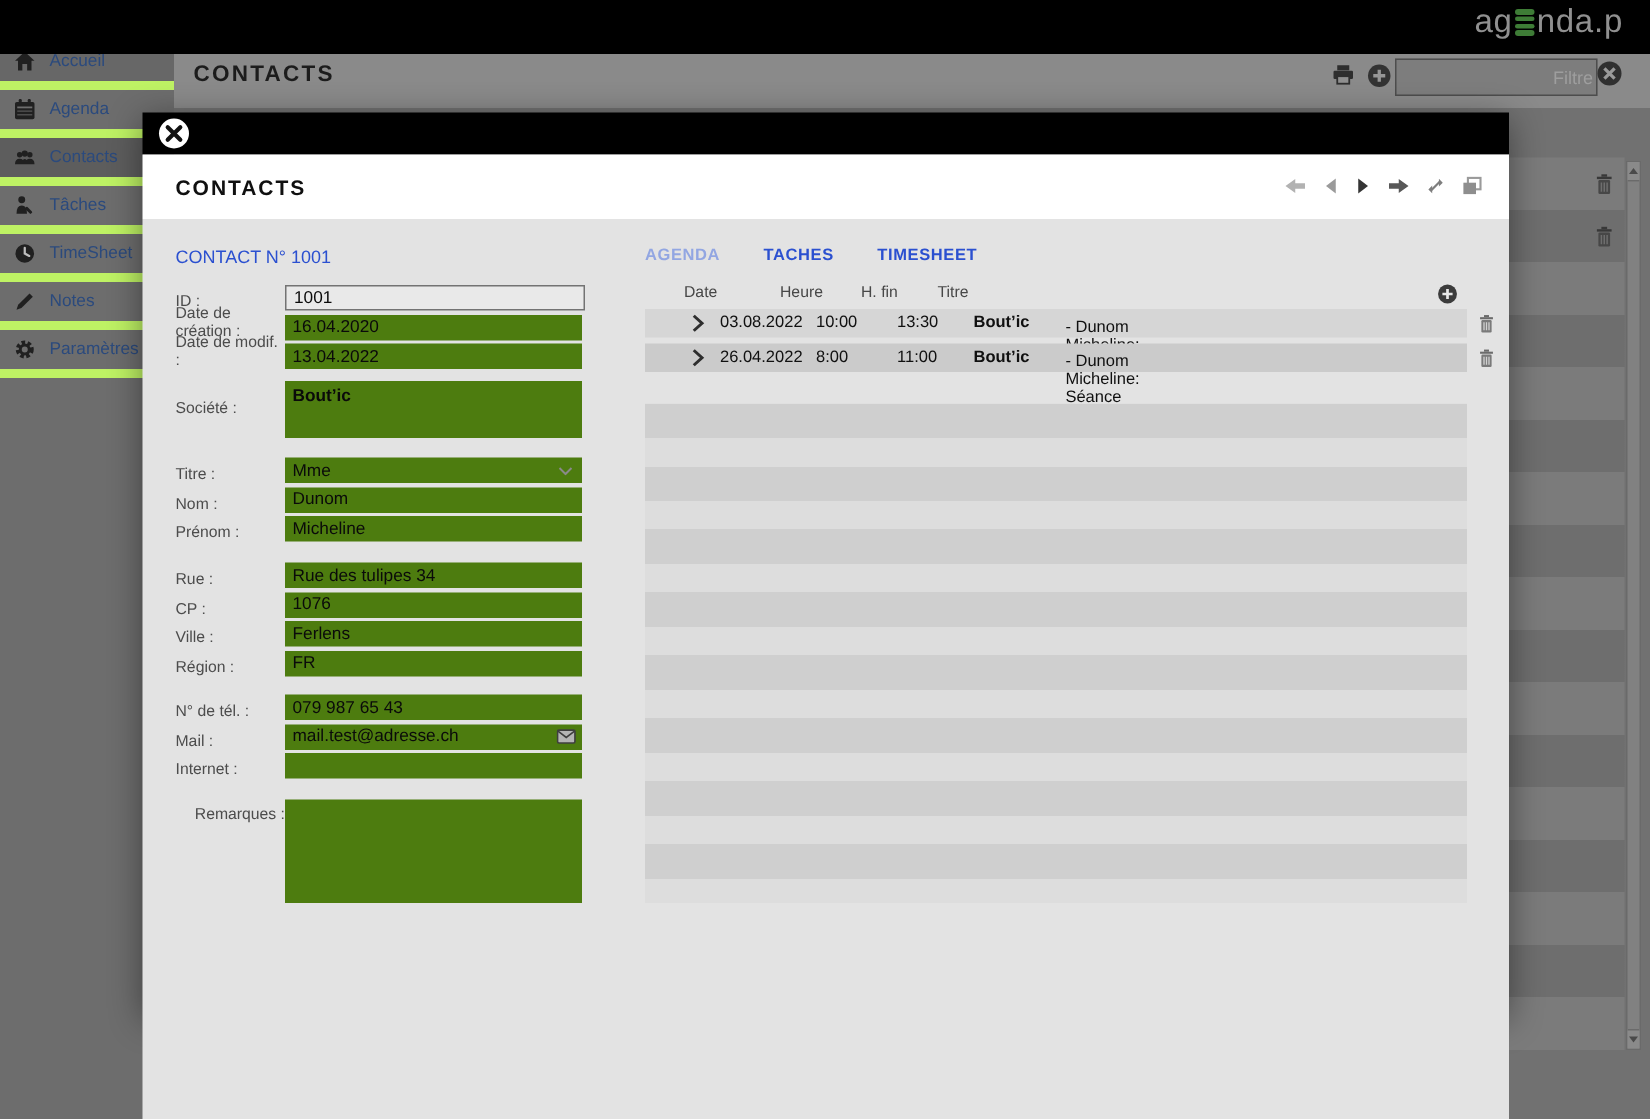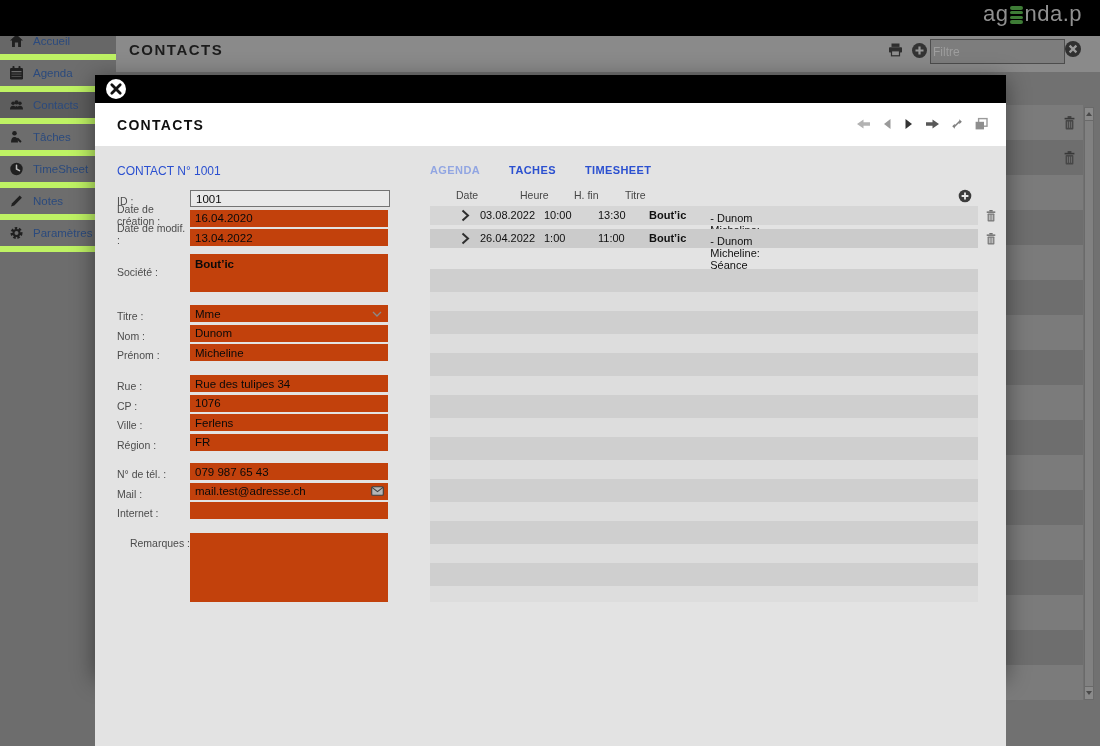--- a/index.html
+++ b/index.html
@@ -24,21 +24,21 @@
   .sb-label{color:#2b4a7d;font-size:11.5px;}
 
   
   .page-header{position:absolute;left:116px;top:28px;width:984px;height:44px;background:#8a8a8a;z-index:5;}
   .page-title{position:absolute;left:13px;top:13px;font-size:15px;font-weight:bold;
               letter-spacing:1.5px;color:#1c1c1c;}
   .ph-ico{position:absolute;top:14px;cursor:pointer;}
   .print-btn{left:771px;}
   .addc-btn{left:795px;}
   .filter-box{position:absolute;left:814px;top:11px;width:129px;height:21px;background:#7d7d7d;
-              border:1px solid #4d4d4d;color:#9e9e9e;font-size:12px;text-align:left;
+              border:1px solid #4d4d4d;color:#9e9e9e;font-size:12px;text-align:right;
               font-family:"Liberation Sans",sans-serif;outline:none;}
   .filter-box::placeholder{color:#9e9e9e;}
   .close-btn{left:948px;top:12px;}
 
   
   .list-bg{position:absolute;left:130px;top:105px;width:953px;height:595px;z-index:4;
            background:repeating-linear-gradient(to bottom,#7b7b7b 0 35px,#6e6e6e 35px 70px);}
   .bg-trash{position:absolute;left:932px;}
   .scrollbar{position:absolute;left:1084px;top:107px;width:10px;height:593px;background:#818181;
              border:1px solid #6a6a6a;box-sizing:border-box;z-index:4;}
@@ -61,21 +61,21 @@
                letter-spacing:1.3px;color:#101010;}
   .nav-icons{position:absolute;right:17px;top:14px;display:flex;align-items:center;gap:10px;}
   .nav-icons>span{cursor:pointer;}
   .modal-body{height:616px;background:#e3e3e3;position:relative;}
 
   
   .contact-link{position:absolute;left:22px;top:18px;font-size:12px;color:#2b50d0;cursor:pointer;}
   .form{position:absolute;left:22px;top:42px;width:280px;}
   .frow{display:flex;align-items:flex-end;height:19.4px;}
   .flabel{width:73px;flex:none;font-size:10.5px;color:#4c4c4c;}
-  .finput{width:188px;height:17px;background:#c2410c;font-size:11.5px;color:#0a0a0a;
+  .finput{width:188px;height:17px;background:#4d7c0f;font-size:11.5px;color:#0a0a0a;
           padding:0 5px;display:flex;align-items:center;position:relative;box-sizing:content-box;}
   .finput.idbox{background:#e9e9e9;border:1px solid #737373;height:15px;}
   .frow.tall{height:40px;align-items:flex-start;padding-top:0;}
   .frow.tall .flabel{padding-top:12px;}
   .frow.tall .finput{height:38px;align-items:flex-start;padding-top:4px;font-weight:bold;box-sizing:border-box;width:198px;}
   .spacer8{height:7.8px;} .spacer9{height:9px;} .spacer12{height:11.8px;}
   .spacer10{height:10.4px;} .spacer14{height:14px;}
   .chev-dd{position:absolute;right:6px;top:6px;}
   .mail-ico{position:absolute;right:4px;top:3px;}
   .frow.remarks{height:69px;align-items:flex-start;}
@@ -413,21 +413,21 @@
         </span>
       </div>
 
       <div class="trow r2">
         <span class="row-chev">
           <svg width="10" height="13" viewBox="0 0 10 13">
               <path d="M2.5 1.5 L8 6.5 L2.5 11.5" stroke="#2e2e2e" stroke-width="2" fill="none"></path>
             </svg>
         </span>
         <span class="col-date">26.04.2022</span>
-        <span class="col-heure">1:00</span>
+        <span class="col-heure">8:00</span>
         <span class="col-hfin">11:00</span>
         <span class="col-titre cell-titre"><b>Bout’ic</b><span> - Dunom Micheline: Séance de mise au point</span></span>
         <span class="row-trash">
           <svg width="14" height="14" viewBox="0 0 15 16">
               <rect x="5.6" y="1.2" width="3.8" height="1.6" fill="#6b6b6b"></rect>
               <rect x="2.6" y="2.8" width="9.8" height="1.6" fill="#6b6b6b"></rect>
               <rect x="3.6" y="5" width="7.8" height="9.4" rx="0.9" fill="#7a7a7a"></rect>
               <path d="M5.6 6.6 V12.8 M7.5 6.6 V12.8 M9.4 6.6 V12.8" stroke="#d2d2d2" stroke-width="1"></path>
             </svg>
         </span>

